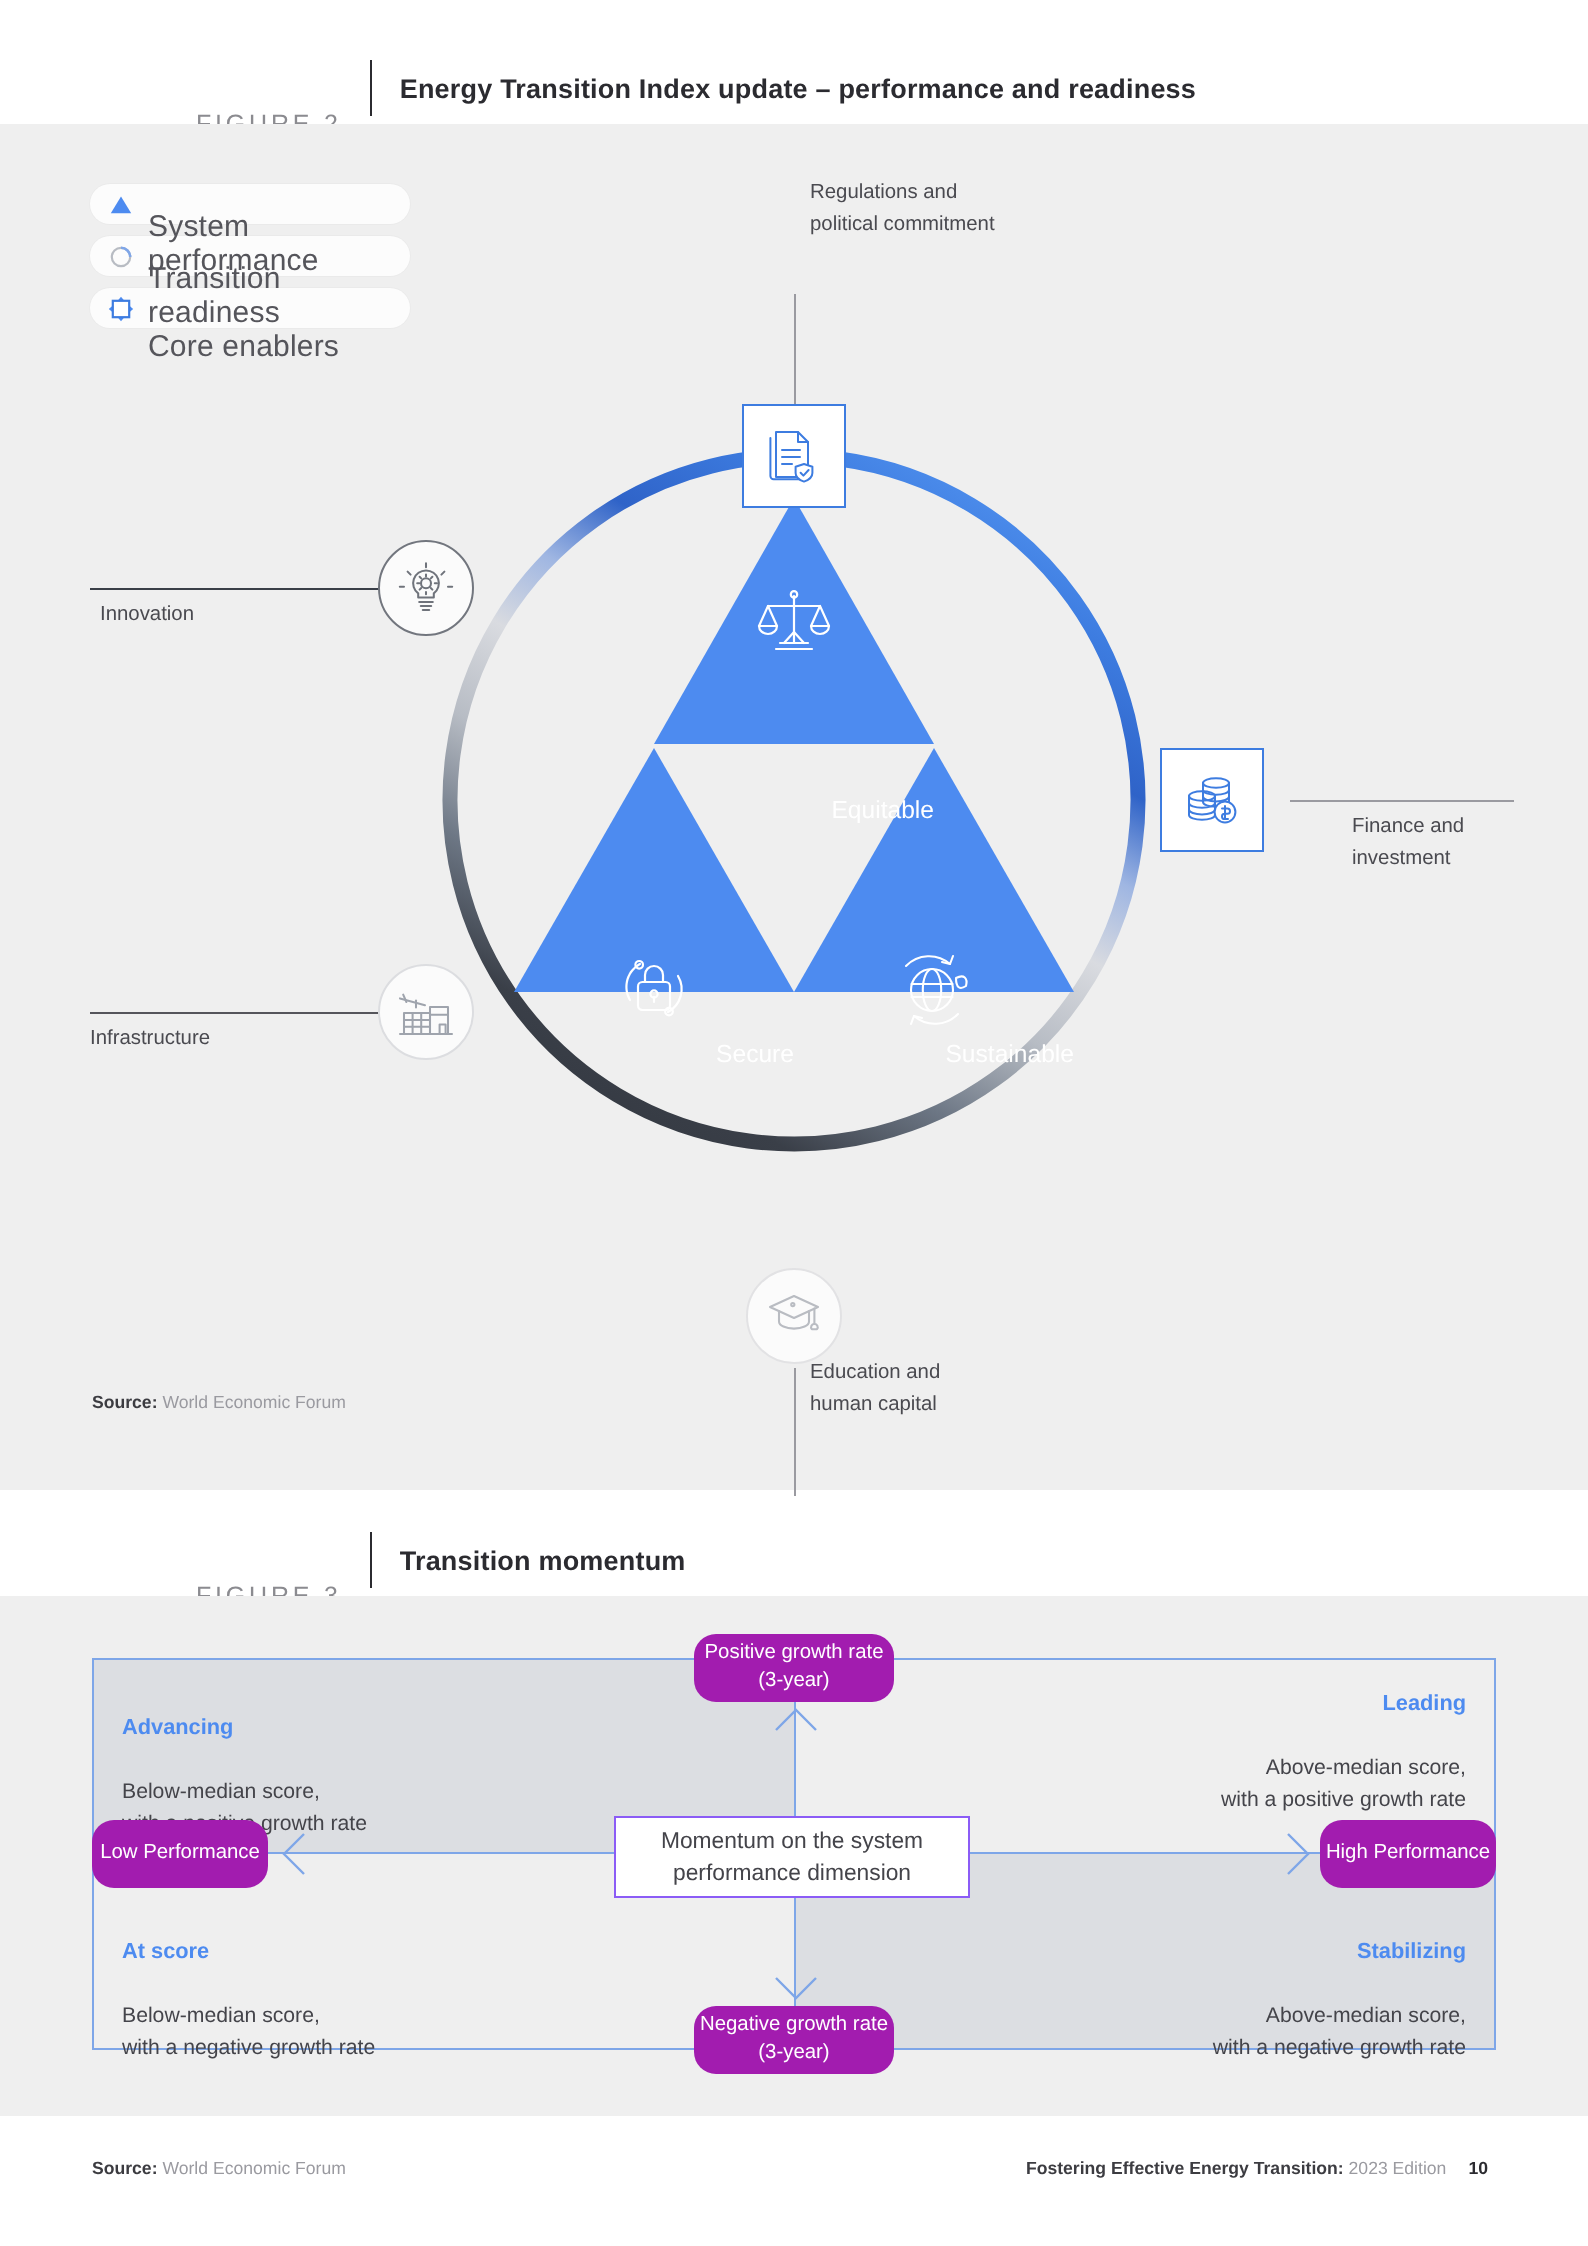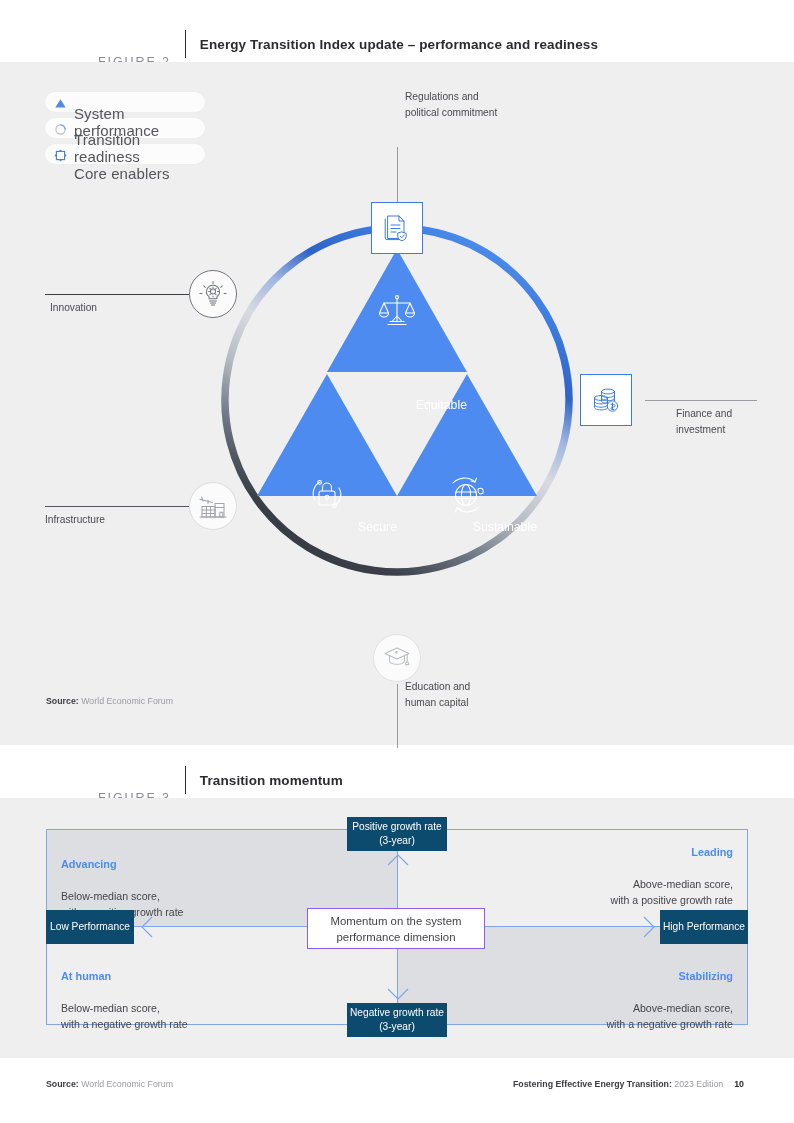--- a/index.html
+++ b/index.html
@@ -74,23 +74,23 @@
   #quad{
     position:absolute;left:46px;top:829px;width:702px;height:196px;
     border:1px solid #7ea6e8;box-sizing:border-box;
   }
   .qfill{position:absolute;background:#dcdee2;}
   .qtext{position:absolute;font-size:10.6px;line-height:15.4px;color:#44444a;white-space:pre-line;}
   .qtitle{display:block;color:#4d8bf0;font-weight:700;font-size:10.9px;margin-bottom:1px;}
   .qtext.right{text-align:right;}
 
   .chip{
-    position:absolute;background:#0c4a6e;color:#ffffff;
+    position:absolute;background:#a21caf;color:#ffffff;
     font-size:10.2px;line-height:14px;text-align:center;
-    display:flex;align-items:center;justify-content:center;z-index:9;
+    display:flex;align-items:center;justify-content:center;z-index:9;border-radius:11px;
   }
   .centerbox{
     position:absolute;background:#ffffff;border:1px solid #8b5cf6;box-sizing:border-box;
     font-size:11.4px;line-height:16px;color:#44444a;text-align:center;
     display:flex;align-items:center;justify-content:center;z-index:9;
   }
   .axline{position:absolute;background:#7ea6e8;z-index:7;}
 
   
   .src{position:absolute;font-size:8.8px;color:#9a9aa0;}
@@ -362,21 +362,21 @@
     <span class="qtitle">Advancing</span>
     <span>Below-median score,
 with a positive growth rate</span>
   </div>
   <div class="qtext right" style="right:14px;top:0;width:300px;">
     <span class="qtitle">Leading</span>
     <span>Above-median score,
 with a positive growth rate</span>
   </div>
   <div class="qtext" style="left:14px;top:124px;width:280px;">
-    <span class="qtitle">At human</span>
+    <span class="qtitle">At score</span>
     <span>Below-median score,
 with a negative growth rate</span>
   </div>
   <div class="qtext right" style="right:14px;top:124px;width:300px;">
     <span class="qtitle">Stabilizing</span>
     <span>Above-median score,
 with a negative growth rate</span>
   </div>
 
   <div class="chip" style="left:300px;top:-13px;width:100px;height:34px;">Positive growth

